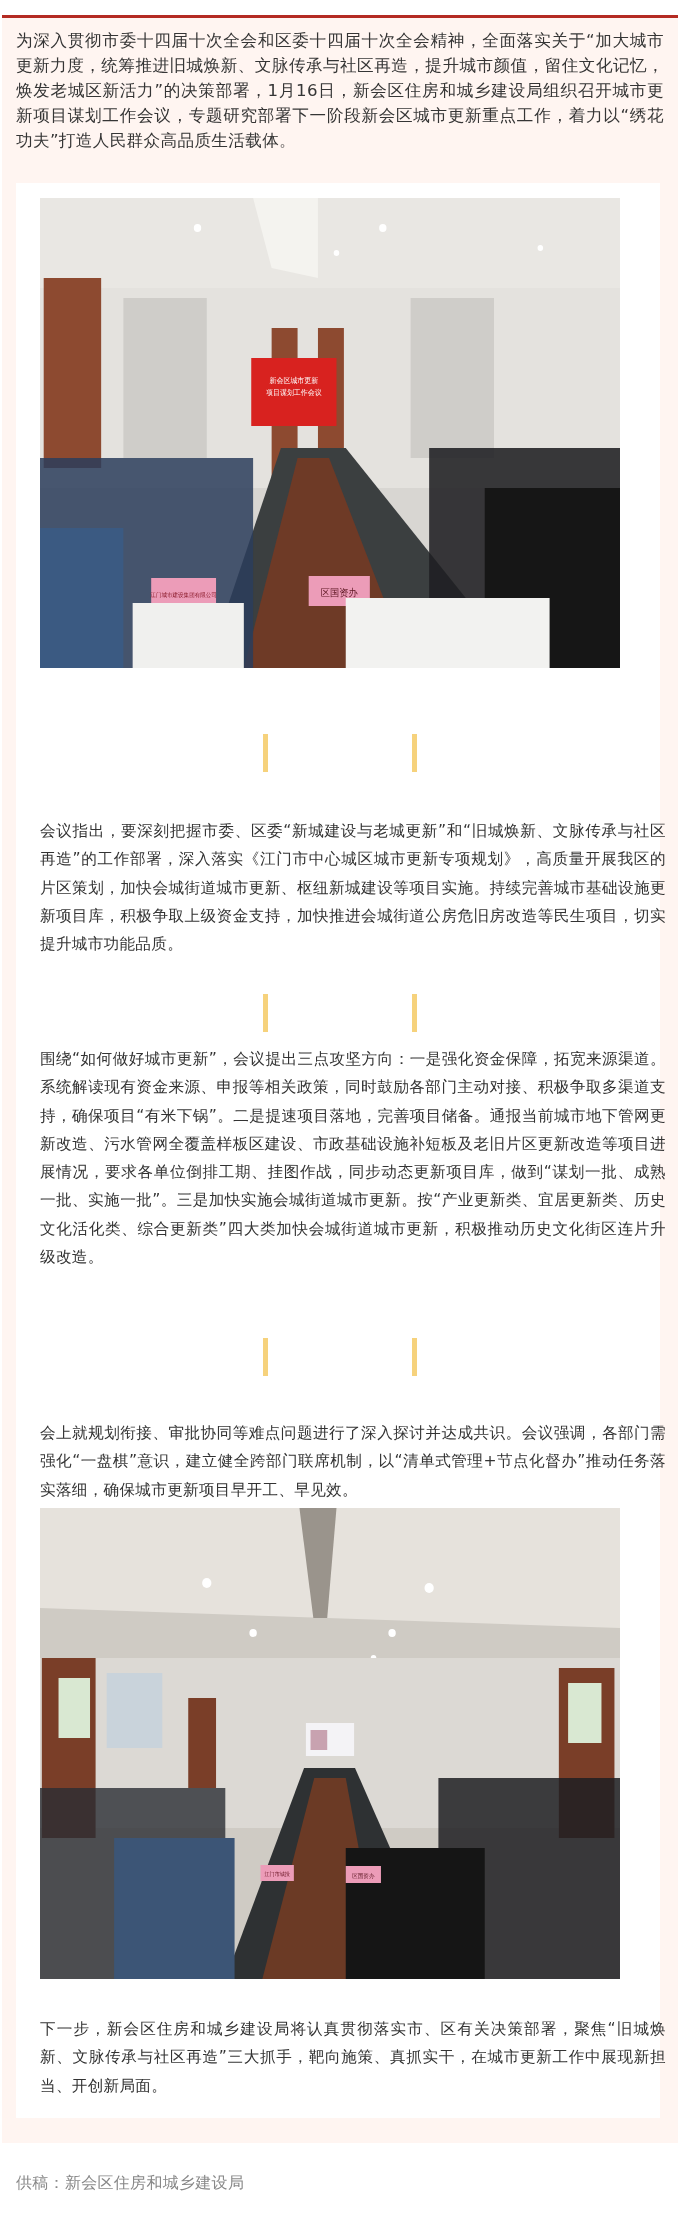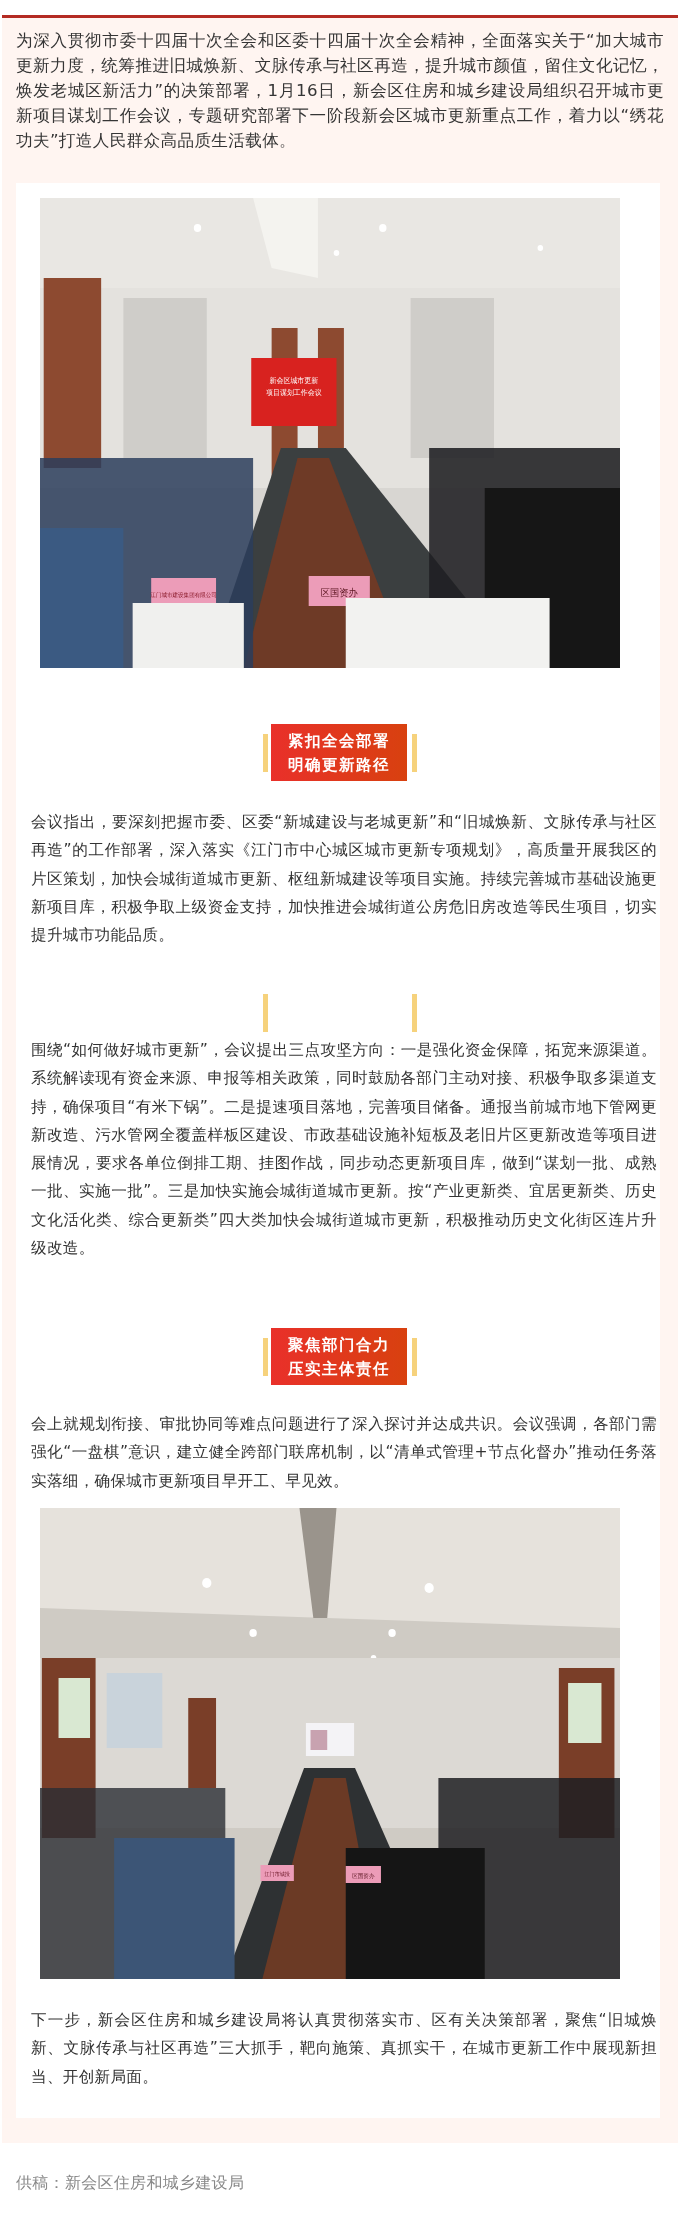--- a/index.html
+++ b/index.html
@@ -11,21 +11,21 @@
            letter-spacing:0.35px; text-align:justify; color:#353535; margin:0; }
   .inner-panel { position:absolute; left:16px; top:183px; width:644px; height:1935px; background:#ffffff; }
   .photo { position:absolute; left:40px; width:580px; overflow:hidden; }
   .photo svg { display:block; width:100%; height:100%; }
   .section-head { position:absolute; left:0; width:680px; height:60px; }
   .sh-bar { position:absolute; top:10px; width:5px; height:38px; background:#f6d27c; }
   .sh-box { position:absolute; left:271px; top:0; width:136px; height:57px;
             background:linear-gradient(90deg,#e9302a,#d8410f); color:#ffffff;
             font-weight:bold; font-size:15.5px; line-height:24px; letter-spacing:1.5px;
             text-align:center; padding-top:5px; box-sizing:border-box; }
-  .para { position:absolute; left:27px; width:626px; margin:4px; font-size:15.6px; line-height:28.3px;
+  .para { position:absolute; left:27px; width:626px; margin:13px; font-size:15.6px; line-height:28.3px;
           letter-spacing:0.3px; text-align:justify; color:#333333; }
   .credit { position:absolute; left:16px; top:2173px; font-size:16px; color:#888888; letter-spacing:0.3px; margin:0; }
 </style>
 </head>
 <body>
 
 <div class="top-rule"></div>
 <div class="outer-panel"></div>
 
 <p class="intro">为深入贯彻市委十四届十次全会和区委十四届十次全会精神，全面落实关于“加大城市更新力度，统筹推进旧城焕新、文脉传承与社区再造，提升城市颜值，留住文化记忆，焕发老城区新活力”的决策部署，1月16日，新会区住房和城乡建设局组织召开城市更新项目谋划工作会议，专题研究部署下一阶段新会区城市更新重点工作，着力以“绣花功夫”打造人民群众高品质生活载体。</p>
@@ -60,40 +60,32 @@
     <text x="155" y="399" font-size="6" fill="#8a1a2a" text-anchor="middle" font-family="DejaVu Sans, sans-serif">江门城市建设集团有限公司</text>
     <rect x="290" y="378" width="66" height="30" fill="#ec9cb8"></rect>
     <text x="323" y="398" font-size="10" fill="#5a1520" text-anchor="middle" font-family="DejaVu Serif, serif">区国资办</text>
     <rect x="330" y="400" width="220" height="70" fill="#f2f2f0"></rect>
     <rect x="100" y="405" width="120" height="65" fill="#f0f0ee"></rect>
   </svg>
 </div>
 
 <div class="section-head" style="top:724px;">
   <div class="sh-bar" style="left:263px;"></div>
-  <div class="sh-box">
-    <div>紧扣全会部署</div>
-    <div>明确更新路径</div>
-  </div>
   <div class="sh-bar" style="left:412px;"></div>
 </div>
 <p class="para" style="top:804px;">会议指出，要深刻把握市委、区委“新城建设与老城更新”和“旧城焕新、文脉传承与社区再造”的工作部署，深入落实《江门市中心城区城市更新专项规划》，高质量开展我区的片区策划，加快会城街道城市更新、枢纽新城建设等项目实施。持续完善城市基础设施更新项目库，积极争取上级资金支持，加快推进会城街道公房危旧房改造等民生项目，切实提升城市功能品质。</p>
 
 <div class="section-head" style="top:984px;">
   <div class="sh-bar" style="left:263px;"></div>
   <div class="sh-bar" style="left:412px;"></div>
 </div>
 <p class="para" style="top:1032px;">围绕“如何做好城市更新”，会议提出三点攻坚方向：一是强化资金保障，拓宽来源渠道。系统解读现有资金来源、申报等相关政策，同时鼓励各部门主动对接、积极争取多渠道支持，确保项目“有米下锅”。二是提速项目落地，完善项目储备。通报当前城市地下管网更新改造、污水管网全覆盖样板区建设、市政基础设施补短板及老旧片区更新改造等项目进展情况，要求各单位倒排工期、挂图作战，同步动态更新项目库，做到“谋划一批、成熟一批、实施一批”。三是加快实施会城街道城市更新。按“产业更新类、宜居更新类、历史文化活化类、综合更新类”四大类加快会城街道城市更新，积极推动历史文化街区连片升级改造。</p>
 
 <div class="section-head" style="top:1328px;">
   <div class="sh-bar" style="left:263px;"></div>
-  <div class="sh-box">
-    <div>聚焦部门合力</div>
-    <div>压实主体责任</div>
-  </div>
   <div class="sh-bar" style="left:412px;"></div>
 </div>
 <p class="para" style="top:1406px;">会上就规划衔接、审批协同等难点问题进行了深入探讨并达成共识。会议强调，各部门需强化“一盘棋”意识，建立健全跨部门联席机制，以“清单式管理+节点化督办”推动任务落实落细，确保城市更新项目早开工、早见效。</p>
 
 <div class="photo" style="top:1508px;height:471px;">
   <svg viewBox="0 0 626 471" preserveAspectRatio="none">
     <rect width="626" height="471" fill="#cfcbc4"></rect>
     <polygon points="0,0 626,0 626,120 0,100" fill="#e6e2dc"></polygon>
     <polygon points="280,0 320,0 310,110 295,110" fill="#9a948c"></polygon>
     <circle cx="180" cy="75" r="5" fill="#ffffff"></circle>

